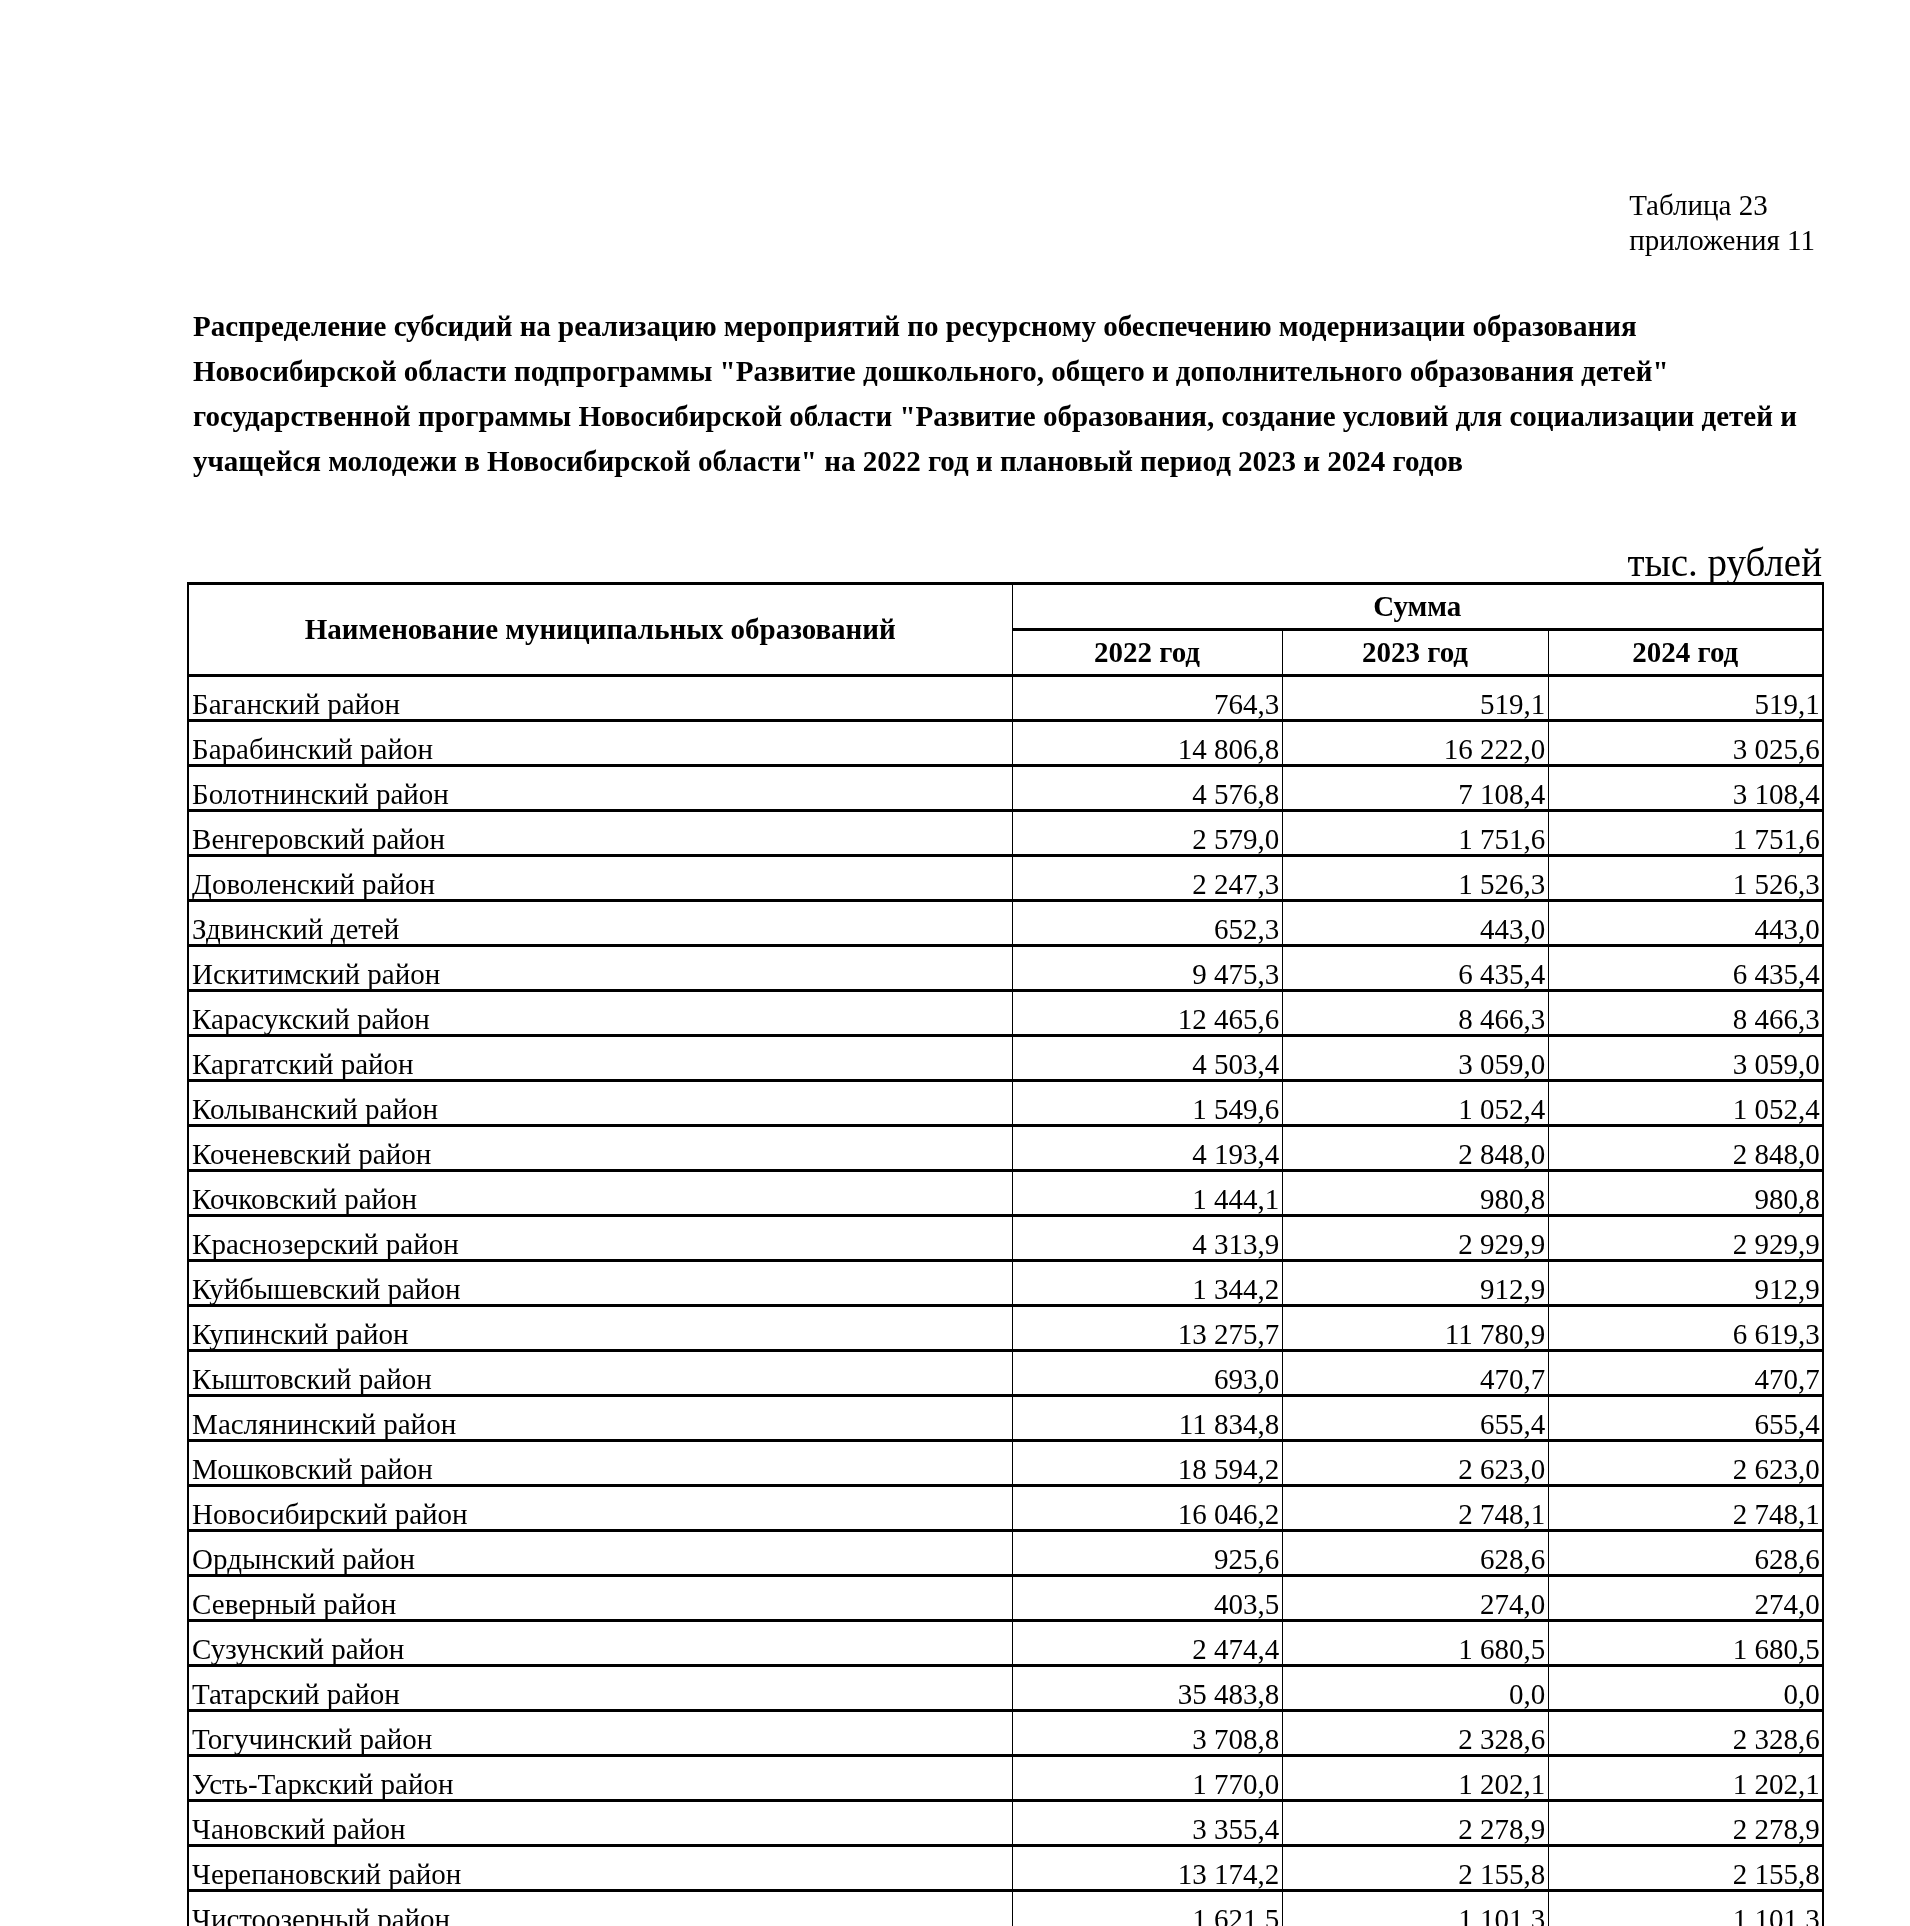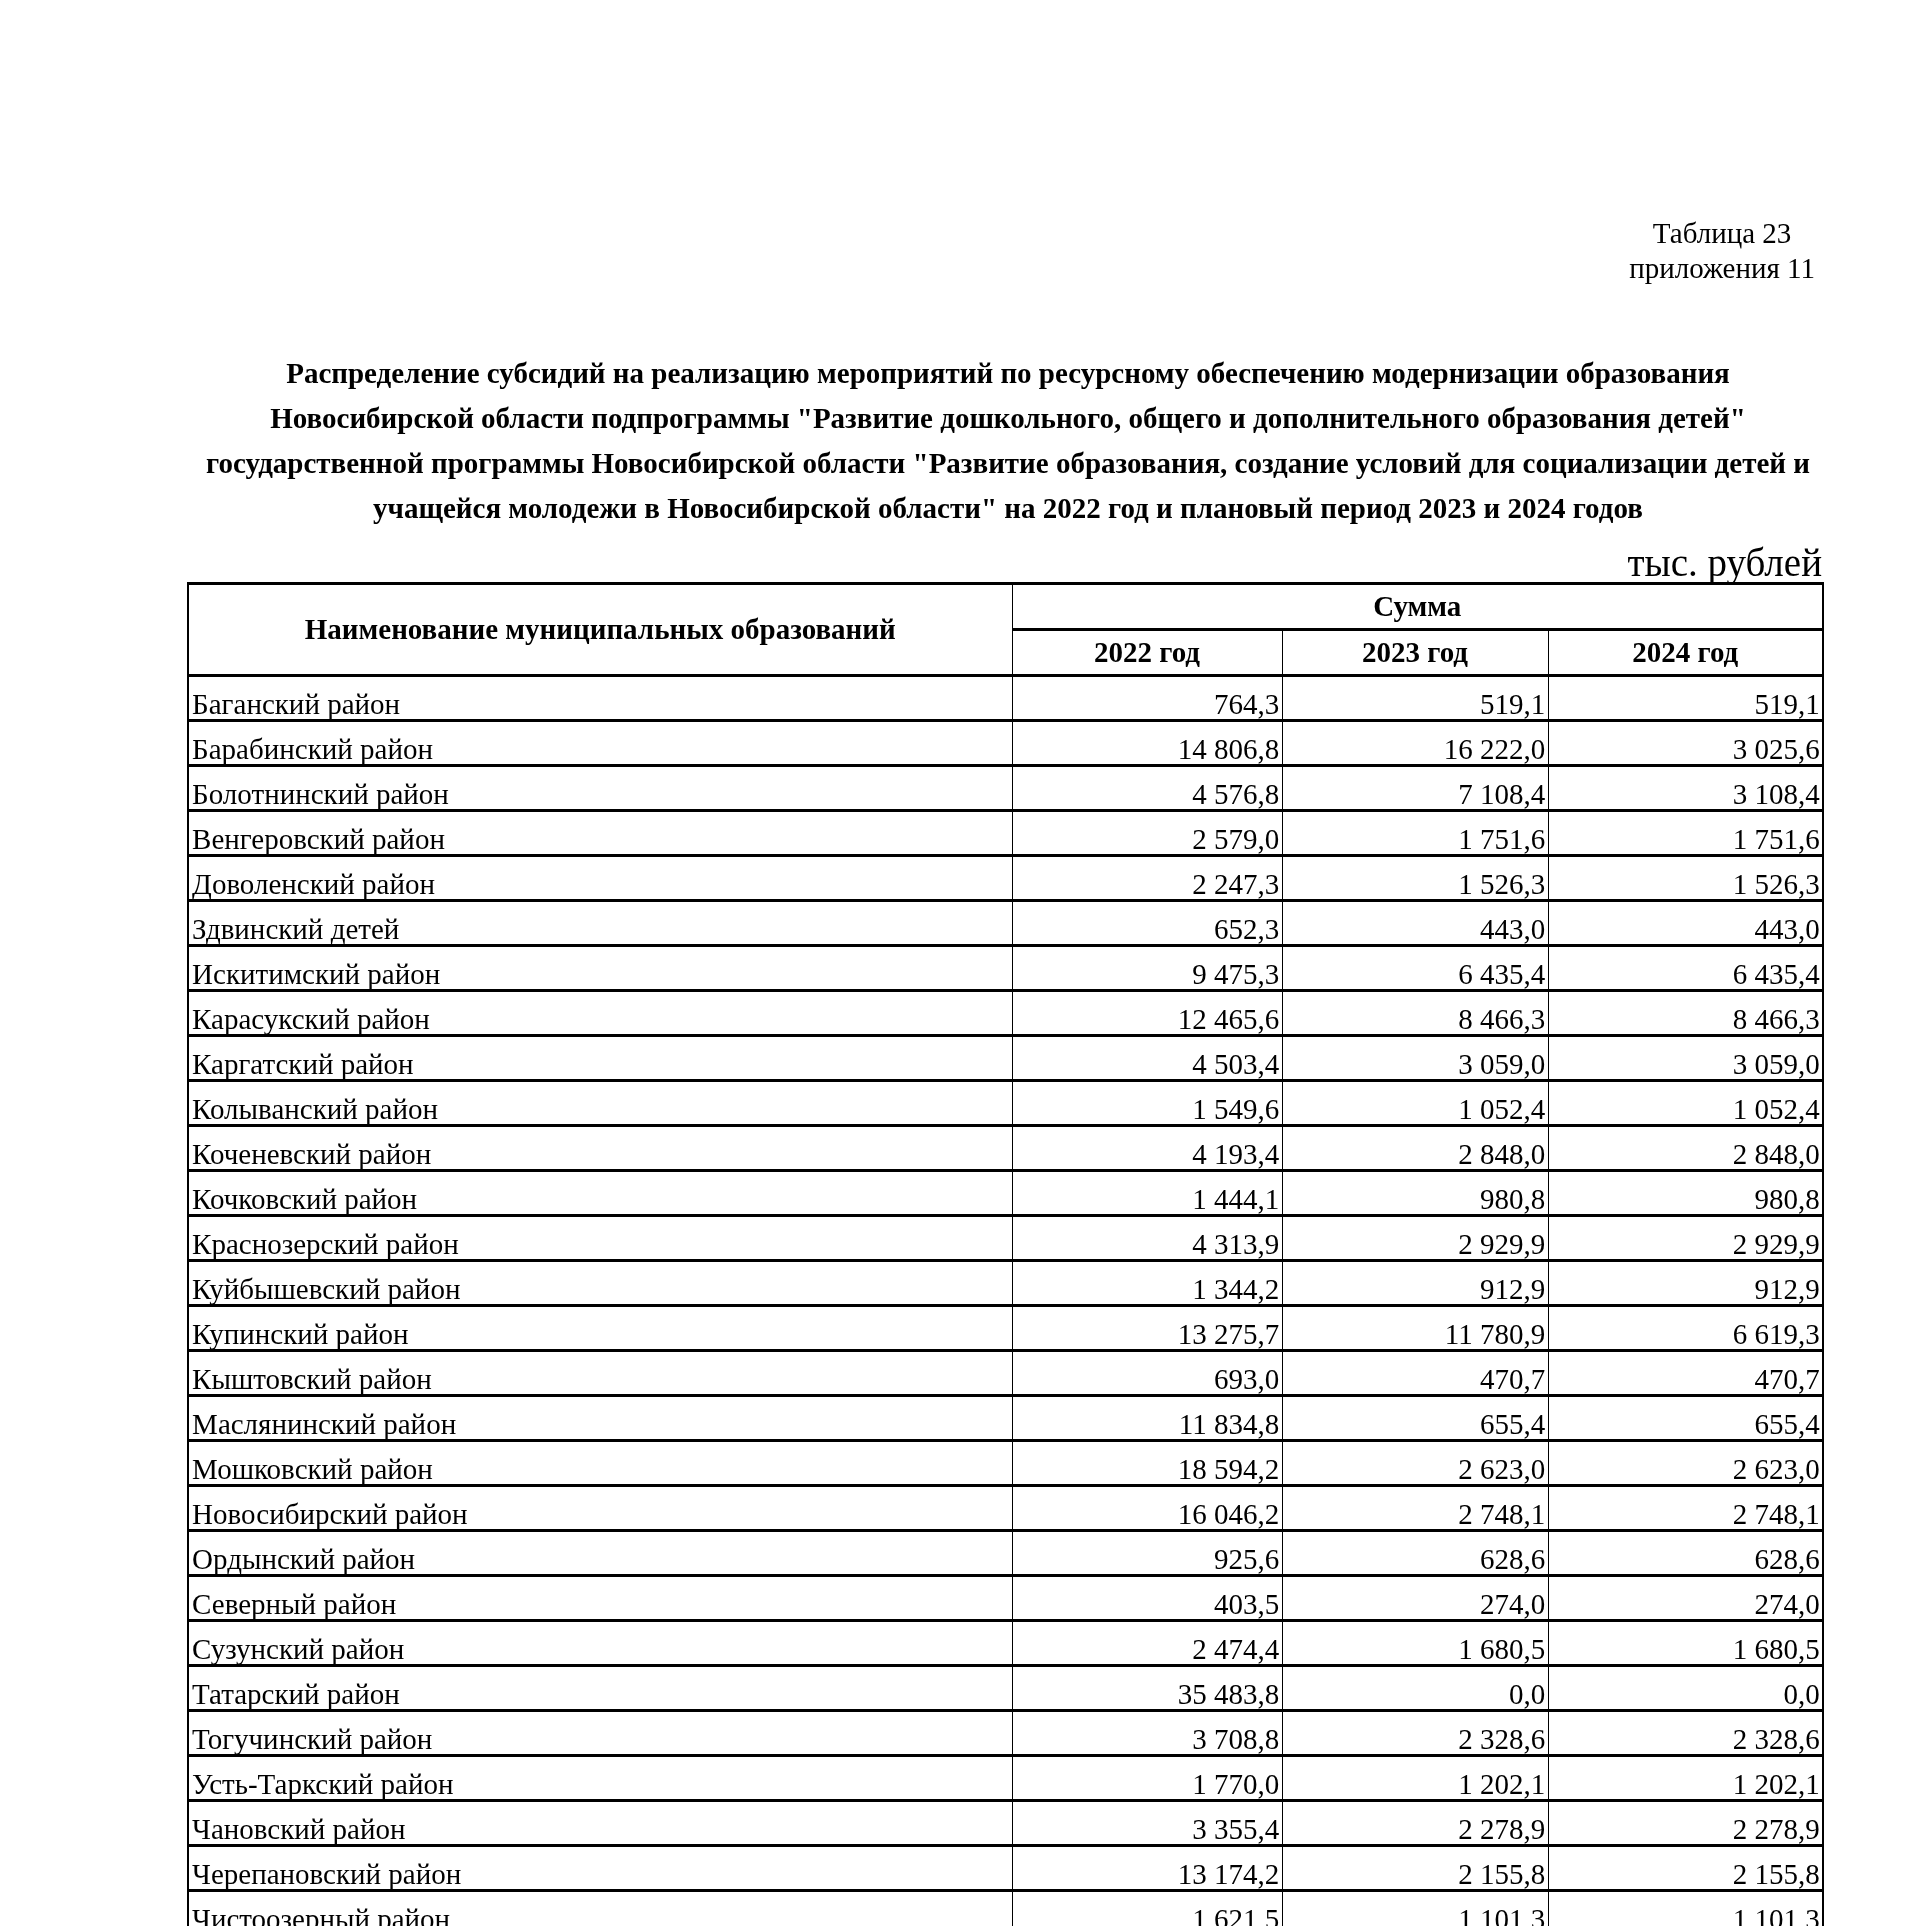--- a/index.html
+++ b/index.html
@@ -1,26 +1,26 @@
 <!DOCTYPE html>
 <html style="font-size:6.2px"><head>
 <meta charset="utf-8">
 <style>
   html, body { margin: 0; padding: 0; background: #ffffff; }
   body {
     width: 1911px; height: 2702px; position: relative; overflow: hidden;
     font-family: "Liberation Serif", "DejaVu Serif", serif; color: #000;
   }
   .page-ref {
-    position: absolute; right: 96px; top: 216px; text-align: center;
+    position: absolute; right: 96px; top: 188px; text-align: left;
     font-size: 29px; line-height: 35px;
   }
   .doc-title {
     position: absolute; left: 193px; width: 1630px; top: 304px;
-    text-align: center; font-weight: bold; font-size: 29px; line-height: 45px; margin-top: 47px;
+    font-weight: bold; font-size: 29px; line-height: 45px;
   }
   .units {
     position: absolute; right: 89px; top: 545px; font-size: 39px; line-height: 35px;
   }
   table.budget {
     position: absolute; left: 187px; top: 582px; width: 1635px;
     border-collapse: collapse; table-layout: fixed;
     font-size: 29px; line-height: 1;
   }
   table.budget col.c-name { width: 824px; }

